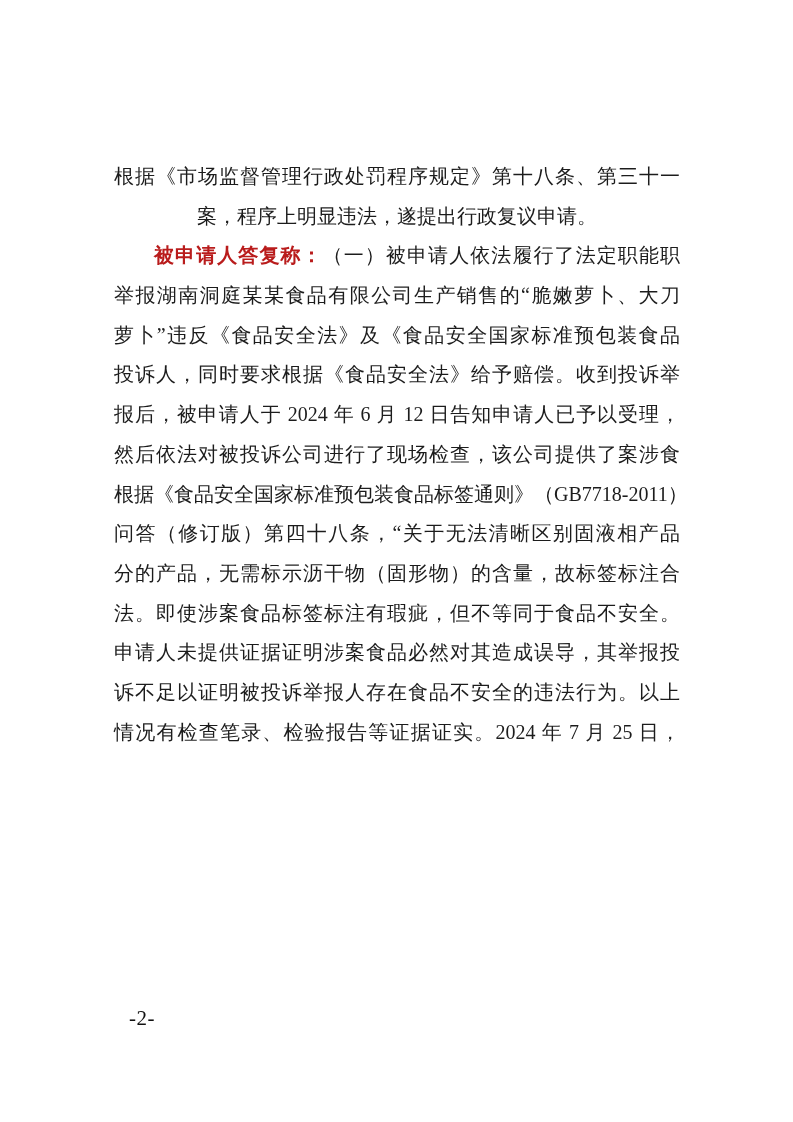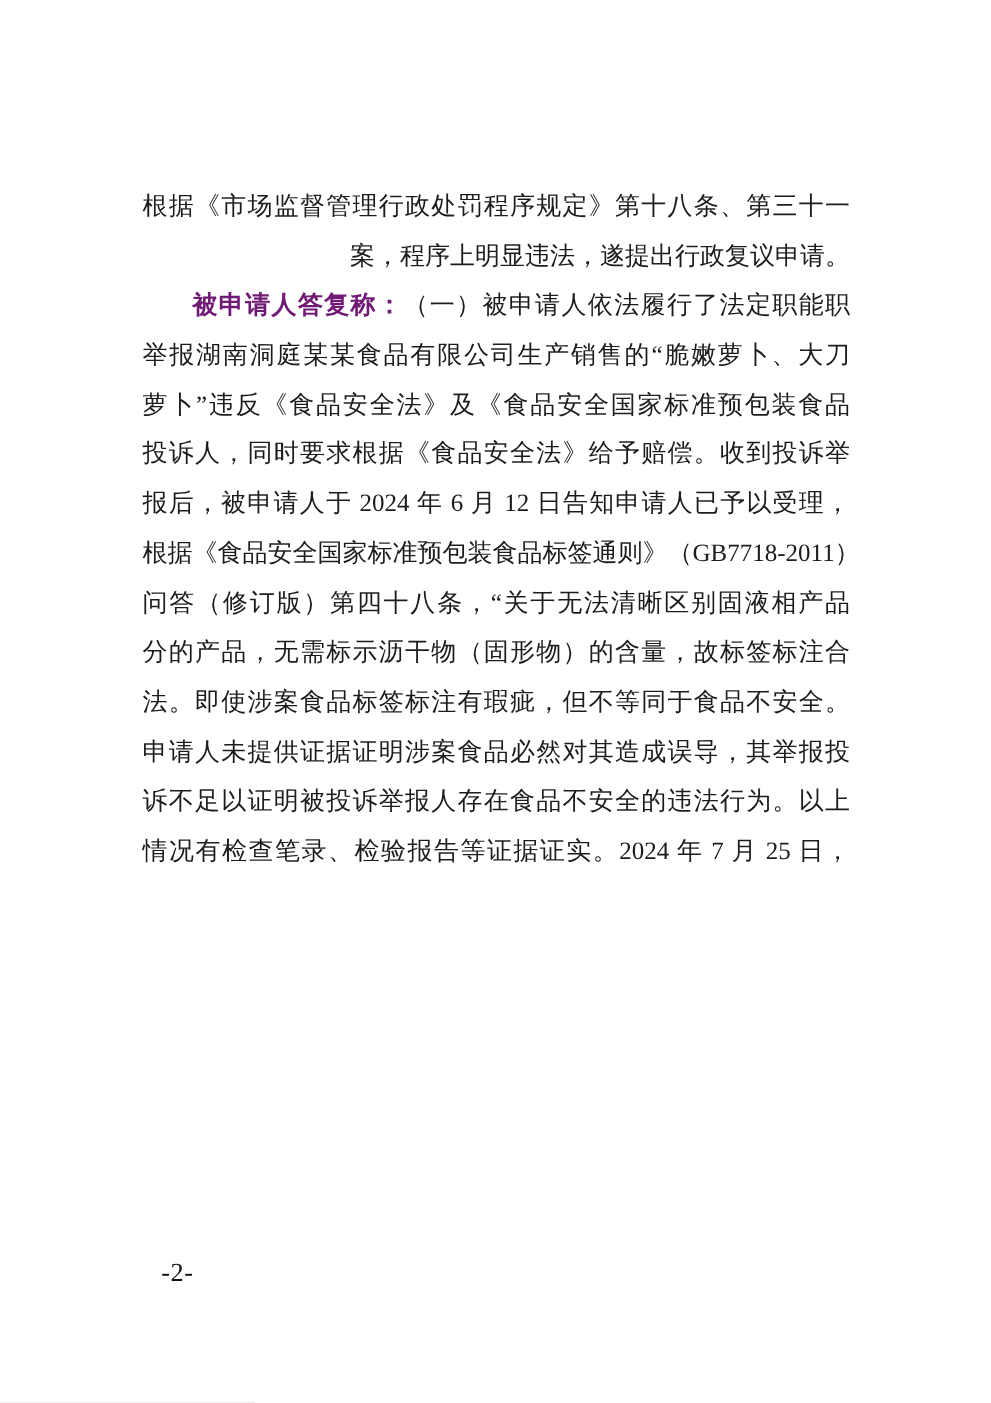--- a/index.html
+++ b/index.html
@@ -12,40 +12,40 @@
     width: 793px;
     height: 1122px;
     background: #ffffff;
     overflow: hidden;
     font-family: "Liberation Serif", "DejaVu Serif", serif;
     color: #1c1c1c;
   }
   .text-block {
     position: absolute;
     left: 114px;
-    top: 146px;
+    top: 157px;
     width: 566px;
   }
   .line {
     height: 39.7px;
     line-height: 39.7px;
     font-size: 20px;
     white-space: nowrap;
-    text-align: right;
+    text-align: center;
   }
   .line.justify {
     text-align: justify;
     text-align-last: justify;
   }
   .line.indent {
     text-indent: 40px;
   }
   .line b {
     font-weight: bold;
-    color: #701a75;
+    color: #b91c1c;
   }
   .footer-pagenum {
     position: absolute;
     left: 129px;
     top: 1006px;
     font-size: 21px;
     line-height: 24px;
     color: #111111;
     letter-spacing: 0.5px;
   }
@@ -55,20 +55,21 @@
 
 <div class="page">
   <div class="text-block" id="text-block">
       <div class="line justify"><span>根据《市场监督管理行政处罚程序规定》第十八条、第三十一</span></div>
       <div class="line"><span>案，程序上明显违法，遂提出行政复议申请。</span></div>
       <div class="line justify indent"><b>被申请人答复称：</b><span>（一）被申请人依法履行了法定职能职</span></div>
       <div class="line justify"><span>举报湖南洞庭某某食品有限公司生产销售的“脆嫩萝卜、大刀</span></div>
       <div class="line justify"><span>萝卜”违反《食品安全法》及《食品安全国家标准预包装食品</span></div>
       <div class="line justify"><span>投诉人，同时要求根据《食品安全法》给予赔偿。收到投诉举</span></div>
       <div class="line justify"><span>报后，被申请人于 2024 年 6 月 12 日告知申请人已予以受理，</span></div>
+      <div class="line justify"><span>然后依法对被投诉公司进行了现场检查，该公司提供了案涉食</span></div>
       <div class="line justify"><span>根据《食品安全国家标准预包装食品标签通则》（GB7718-2011）</span></div>
       <div class="line justify"><span>问答（修订版）第四十八条，“关于无法清晰区别固液相产品</span></div>
       <div class="line justify"><span>分的产品，无需标示沥干物（固形物）的含量，故标签标注合</span></div>
       <div class="line justify"><span>法。即使涉案食品标签标注有瑕疵，但不等同于食品不安全。</span></div>
       <div class="line justify"><span>申请人未提供证据证明涉案食品必然对其造成误导，其举报投</span></div>
       <div class="line justify"><span>诉不足以证明被投诉举报人存在食品不安全的违法行为。以上</span></div>
       <div class="line justify"><span>情况有检查笔录、检验报告等证据证实。2024 年 7 月 25 日，</span></div>
     </div>
   <div class="footer-pagenum">-2-</div>
 </div>

